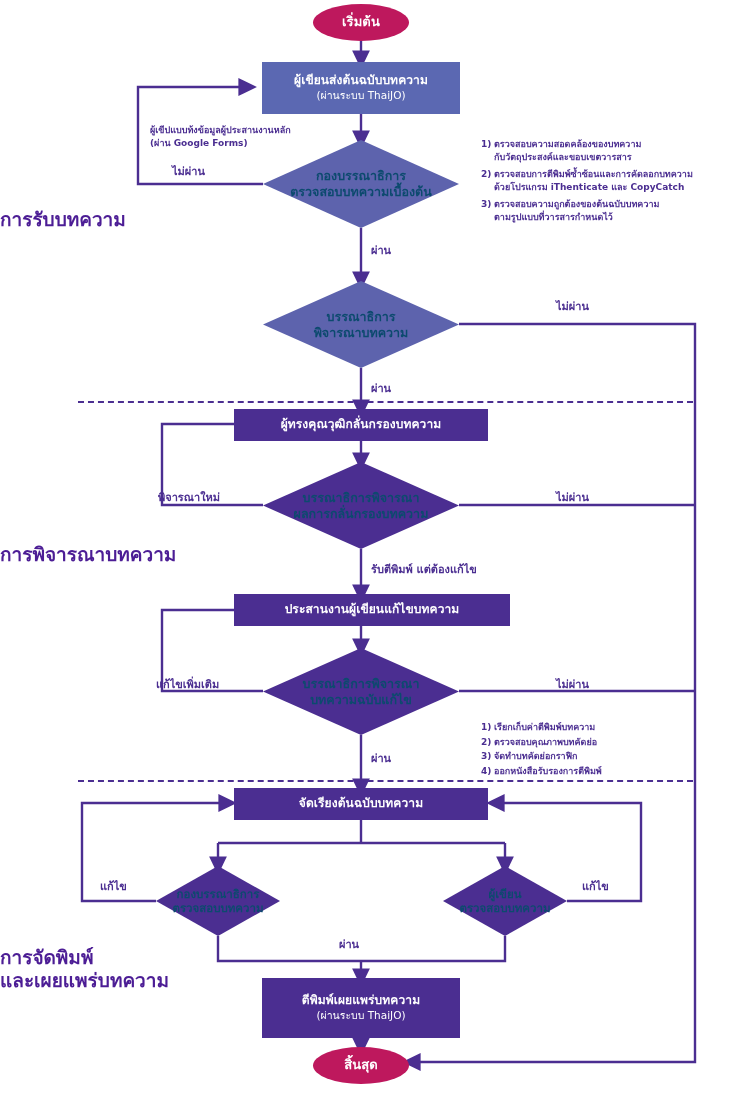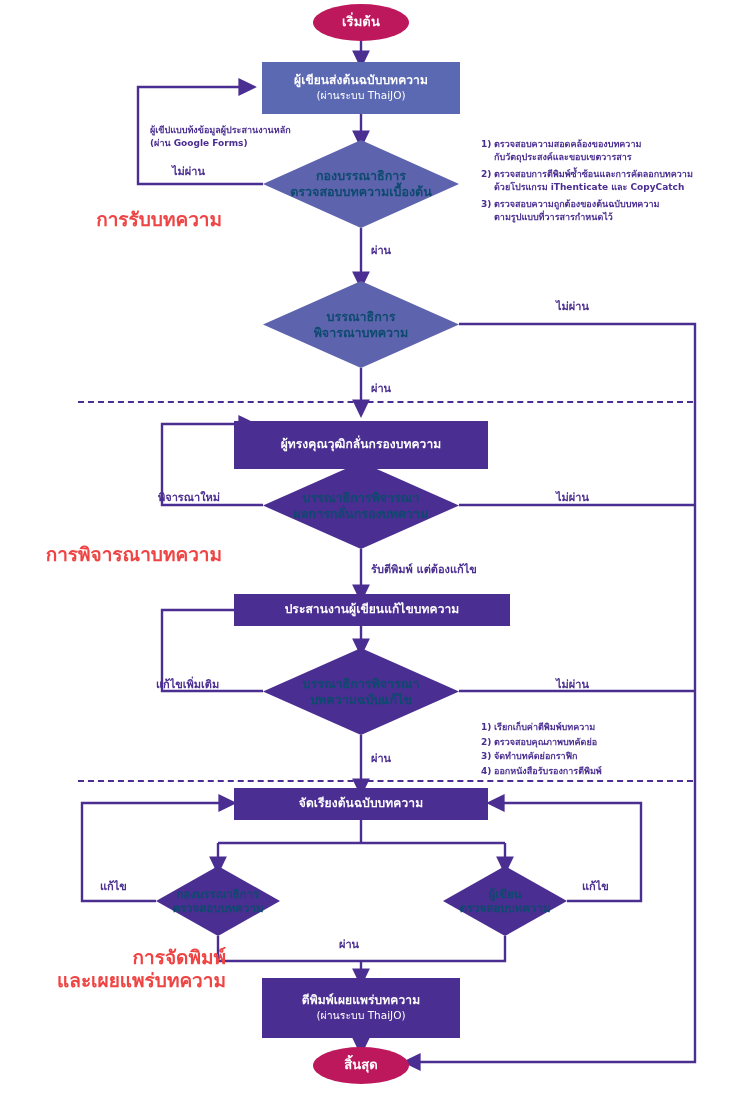--- a/index.html
+++ b/index.html
@@ -28,22 +28,22 @@
      flex-direction:column;align-items:center;justify-content:center;color:#0c4a6e;
      text-align:center;font-weight:bold;font-size:12.5px;line-height:1.25;}
 
   .lbl{position:absolute;color:#4b2e91;font-weight:bold;font-size:11px;z-index:4;
        white-space:nowrap;line-height:1.25;}
   .note{position:absolute;color:#4b2e91;font-size:9px;font-weight:bold;line-height:1.45;z-index:4;}
   .note .ln{white-space:nowrap;}
   .note .num{display:inline-block;width:13px;}
   .note .ind{padding-left:13px;}
   .note-block{margin-bottom:4px;}
-  .section{position:absolute;color:#ef4444;font-weight:bold;font-size:19px;
-           line-height:1.22;z-index:4;text-align:right;}
+  .section{position:absolute;color:#4c1d95;font-weight:bold;font-size:19px;
+           line-height:1.22;z-index:4;}
 </style>
 </head>
 <body>
 
 <div id="stage">
 
   <svg id="wires" viewBox="0 0 741 1094">
     <defs>
       <marker id="ah" markerWidth="9" markerHeight="9" refX="4.5" refY="4.5" orient="auto">
         <path d="M0.5,0.8 L8.2,4.5 L0.5,8.2 Z" fill="#4b2e91"></path>
@@ -101,21 +101,21 @@
 
   <div class="node term" style="left:313px;top:1047px;width:96px;height:37px;">
     <div class="l1">สิ้นสุด</div>
   </div>
 
   <div class="node rect-blue" style="left:262px;top:62px;width:198px;height:52px;">
     <div class="l1">ผู้เขียนส่งต้นฉบับบทความ</div>
     <div class="l2">(ผ่านระบบ ThaiJO)</div>
   </div>
 
-  <div class="node rect-purple" style="left:234px;top:421px;width:254px;height:48px;">
+  <div class="node rect-purple" style="left:234px;top:409px;width:254px;height:32px;">
     <div class="l1">ผู้ทรงคุณวุฒิกลั่นกรองบทความ</div>
   </div>
 
   <div class="node rect-purple" style="left:234px;top:594px;width:276px;height:32px;">
     <div class="l1">ประสานงานผู้เขียนแก้ไขบทความ</div>
   </div>
 
   <div class="node rect-purple" style="left:234px;top:788px;width:254px;height:32px;">
     <div class="l1">จัดเรียงต้นฉบับบทความ</div>
   </div>

